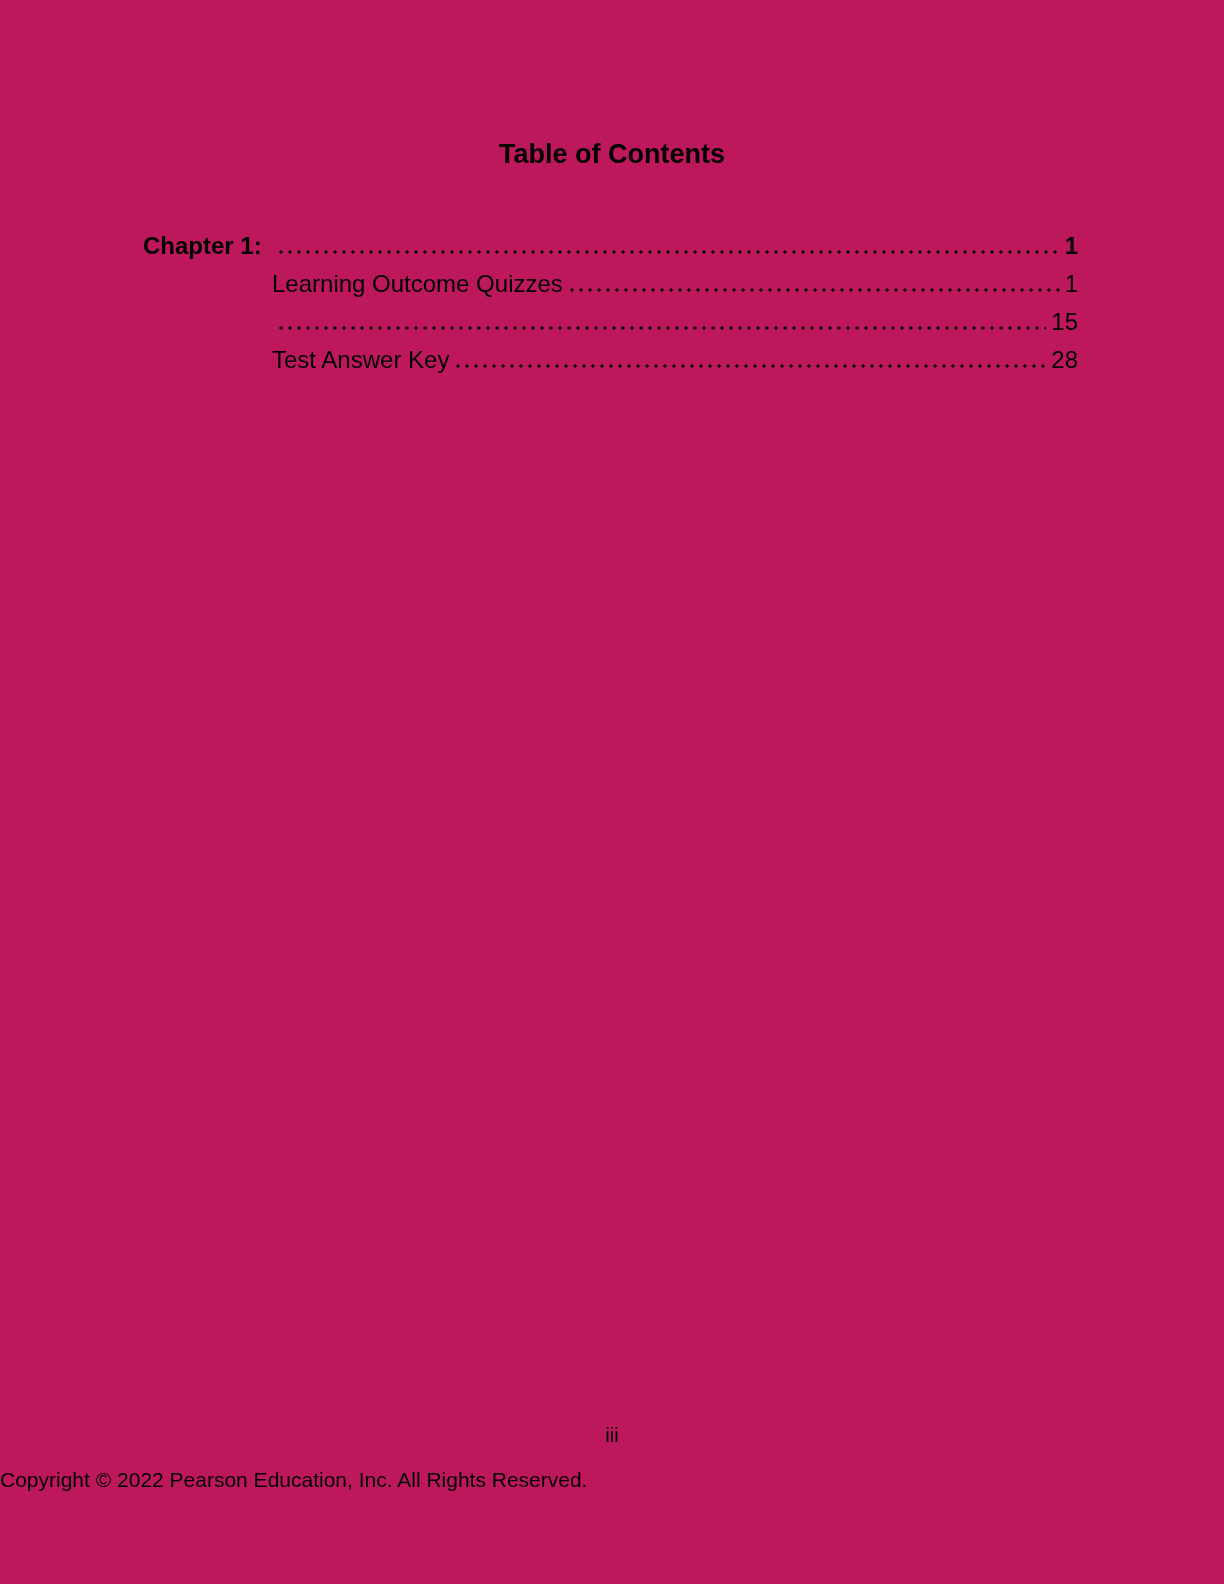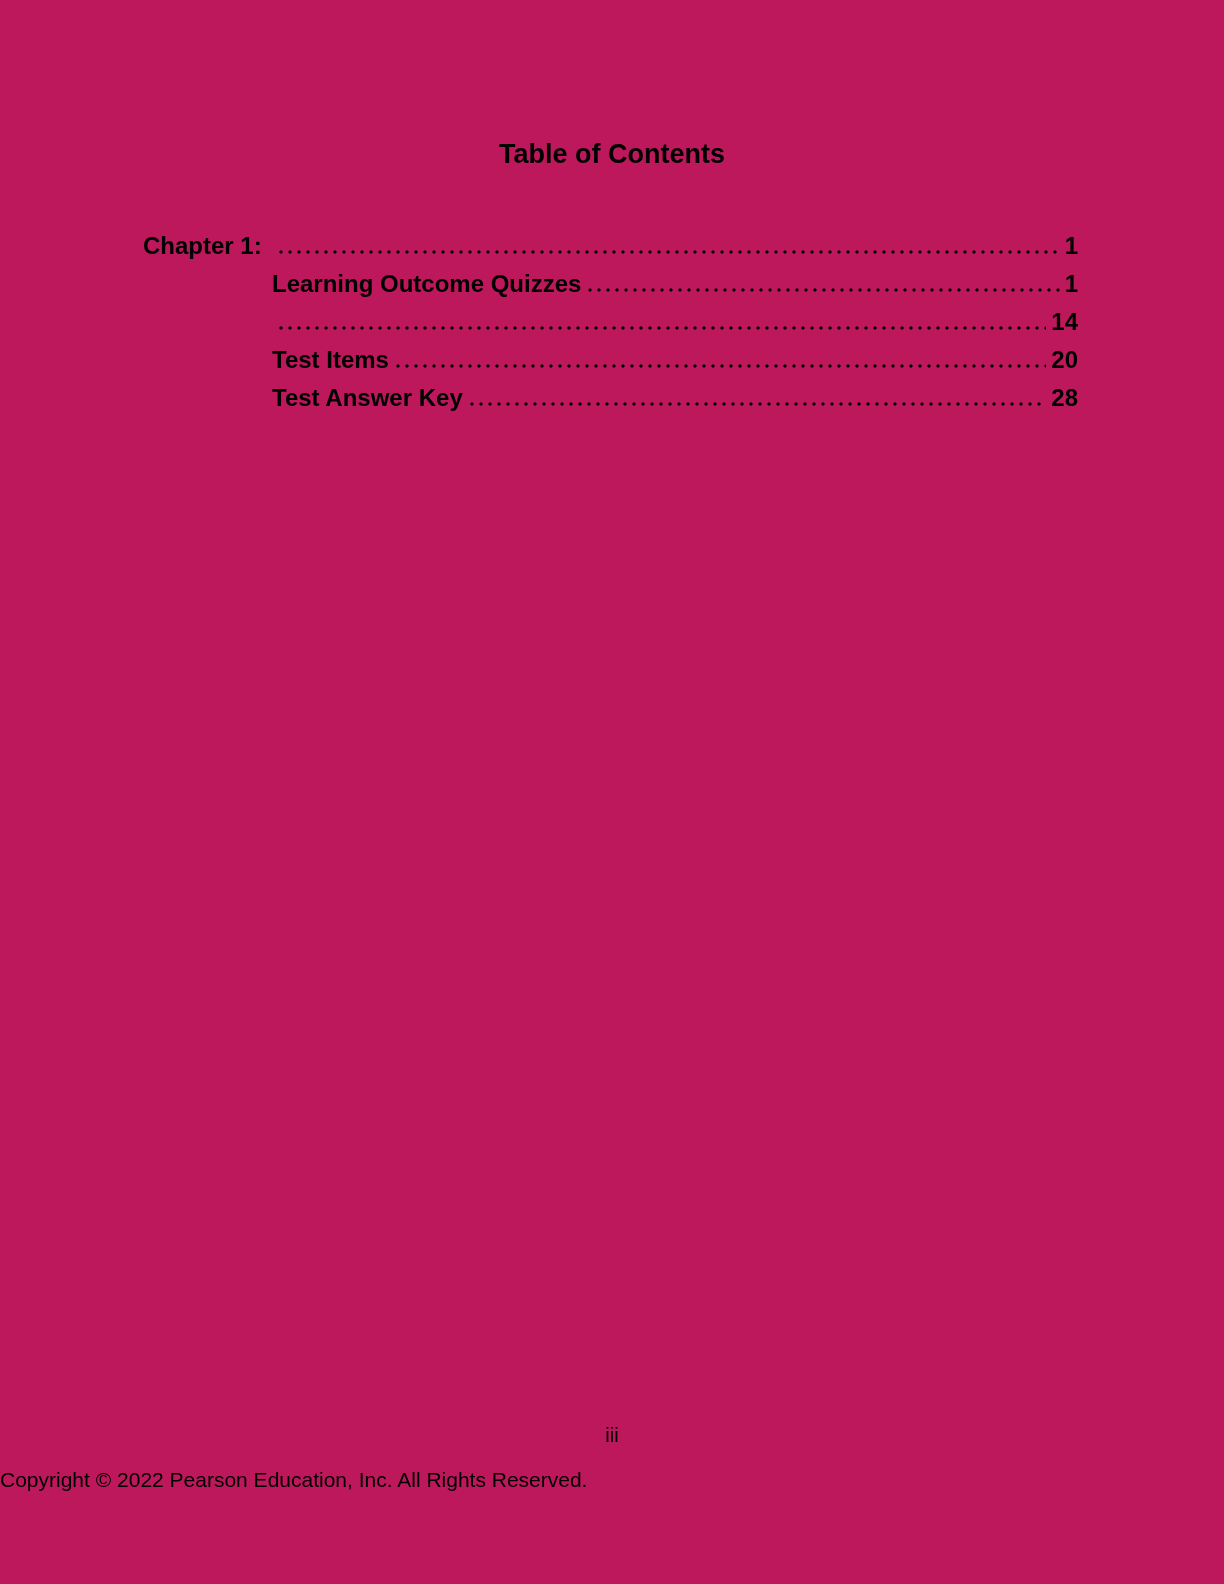--- a/index.html
+++ b/index.html
@@ -43,21 +43,21 @@
   }
   .toc-row.chapter {
     font-weight: bold;
   }
   .chapter-label {
     flex: 0 0 auto;
     width: 129px;
   }
   .toc-row.sub {
     padding-left: 129px;
-    font-weight: bold;
+    font-weight: normal;
   }
   .entry-text {
     flex: 0 0 auto;
   }
   .dot-leader {
     flex: 1 1 auto;
     min-width: 18px;
     height: 4px;
     margin: 0 5px 0 7px;
     background-image: radial-gradient(circle at 2px 2px, #000 1.4px, transparent 1.8px);
@@ -103,28 +103,23 @@
     </div>
 
     <div class="toc-row sub">
       <span class="entry-text">Learning Outcome Quizzes</span>
       <span class="dot-leader"></span>
       <span class="page-num">1</span>
     </div>
 
     <div class="toc-row sub">
       <span class="dot-leader"></span>
-      <span class="page-num">14</span>
+      <span class="page-num">15</span>
     </div>
 
-    <div class="toc-row sub">
-      <span class="entry-text">Test Items</span>
-      <span class="dot-leader"></span>
-      <span class="page-num">20</span>
-    </div>
 
     <div class="toc-row sub">
       <span class="entry-text">Test Answer Key</span>
       <span class="dot-leader"></span>
       <span class="page-num">28</span>
     </div>
 
   </div>
 
   <div class="folio">iii</div>

